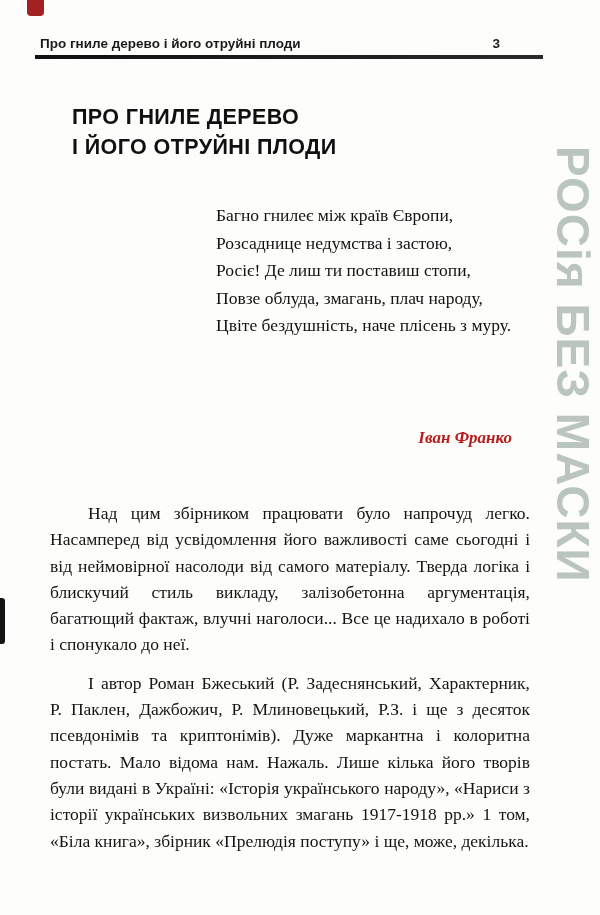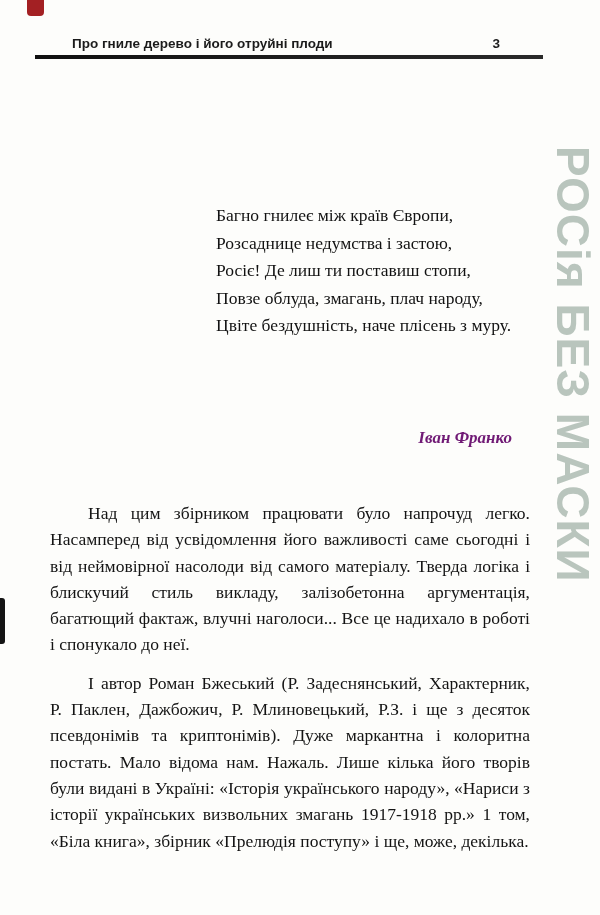--- a/index.html
+++ b/index.html
@@ -44,21 +44,20 @@
     top: 36px;
     left: 40px;
     right: 100px;
     display: flex;
     justify-content: space-between;
     align-items: flex-start;
     font-family: "Liberation Sans", sans-serif;
     font-weight: bold;
     font-size: 13.5px;
     color: #1b1b1b;
-    margin-left: 32px;
   }
   .head-rule {
     position: absolute;
     top: 55px;
     left: 35px;
     width: 508px;
     height: 4px;
     background: linear-gradient(to right, #101010, #2a2a2a);
   }
 
@@ -104,21 +103,21 @@
   }
   .attribution {
     position: absolute;
     top: 428px;
     left: 216px;
     width: 296px;
     text-align: right;
     font-style: italic;
     font-weight: bold;
     font-size: 17px;
-    color: #701a75;
+    color: #b91c1c;
   }
 
   
   .body-text {
     position: absolute;
     top: 488px;
     left: 38px;
     width: 504px;
     font-size: 17.5px;
     line-height: 26.3px;
@@ -138,20 +137,24 @@
   <div class="artifact-red"></div>
   <div class="artifact-black"></div>
 
   <div class="running-head">
     <span>Про гниле дерево і його отруйні плоди</span>
     <span>3</span>
   </div>
 
   <div class="head-rule"></div>
 
+  <div class="chapter-title">
+    <div>ПРО ГНИЛЕ ДЕРЕВО</div>
+    <div>І ЙОГО ОТРУЙНІ ПЛОДИ</div>
+  </div>
 
   <div class="watermark">РОСія БЕЗ МАСКИ</div>
 
   <div class="poem">
     <div class="poem-line">Багно гнилеє між країв Європи,</div>
     <div class="poem-line">Розсаднице недумства і застою,</div>
     <div class="poem-line">Росіє! Де лиш ти поставиш стопи,</div>
     <div class="poem-line">Повзе облуда, змагань, плач народу,</div>
     <div class="poem-line">Цвіте бездушність, наче плісень з муру.</div>
   </div>

